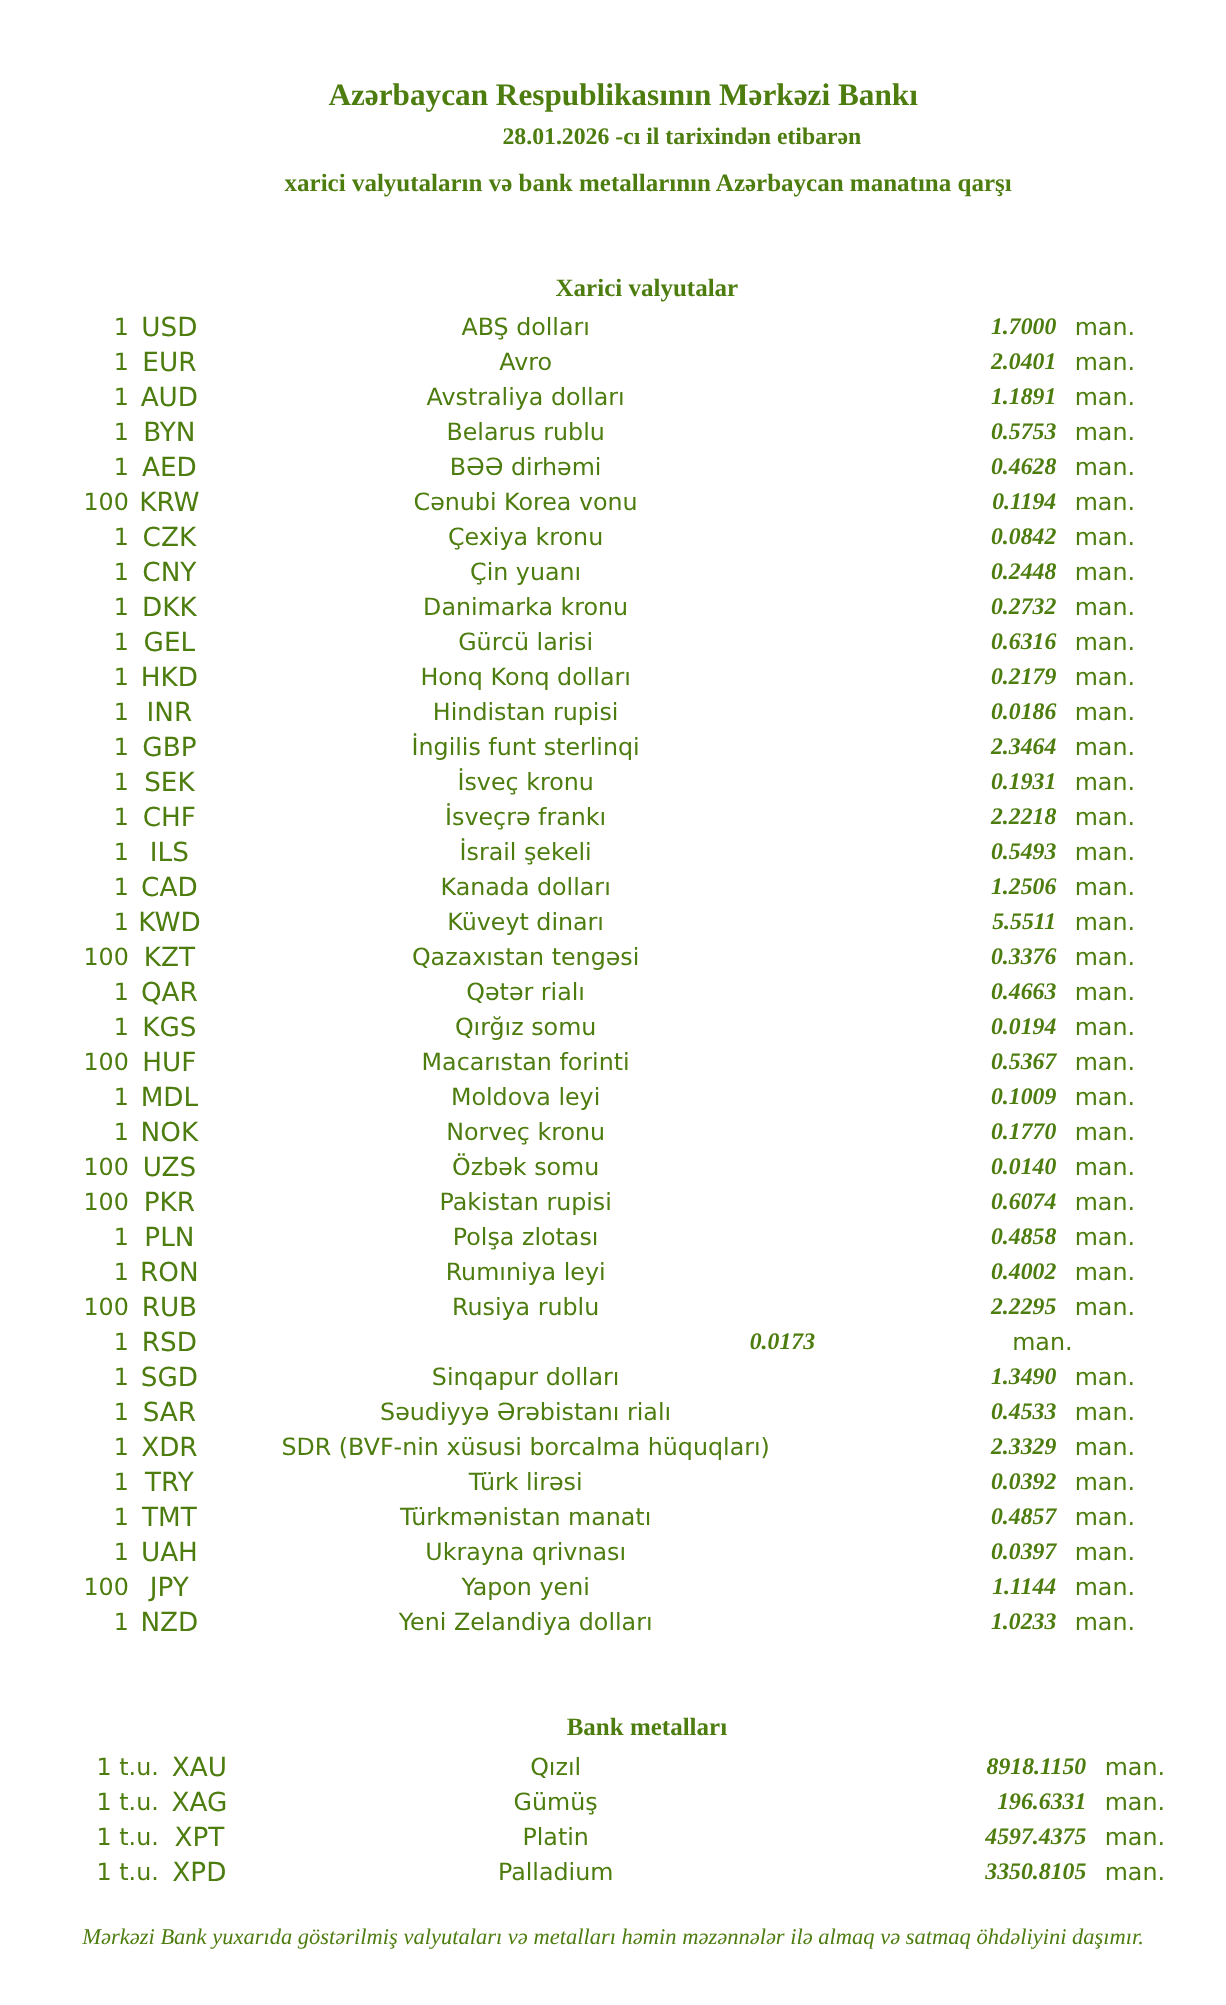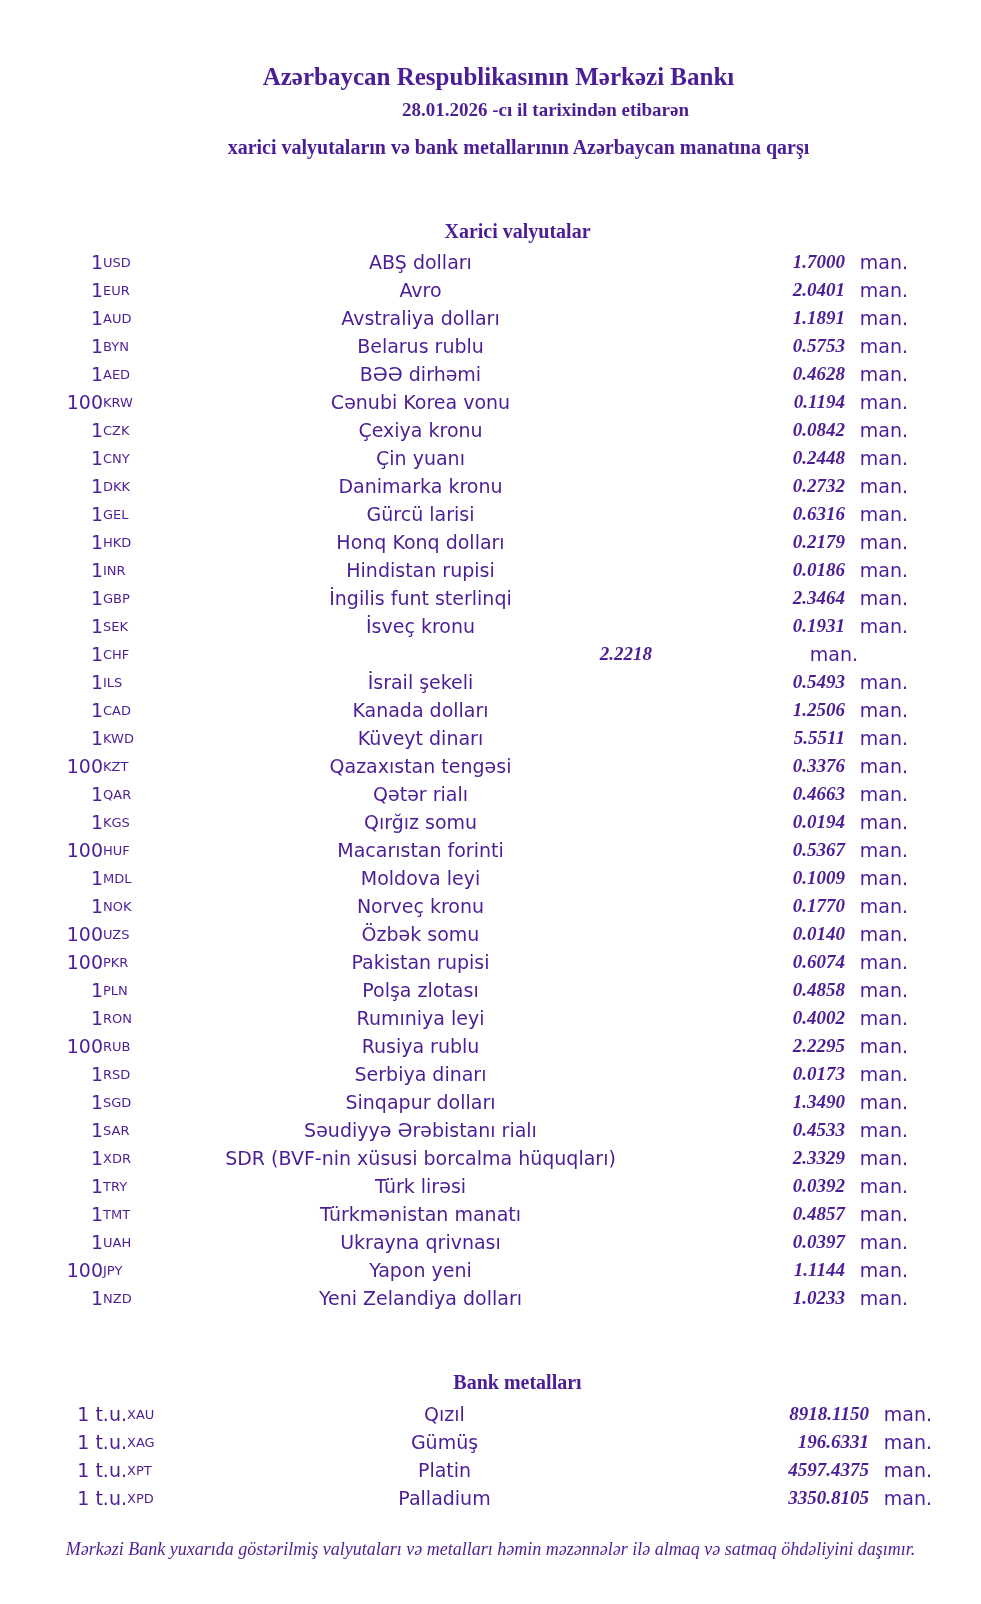--- a/index.html
+++ b/index.html
@@ -3,21 +3,21 @@
 <meta charset="utf-8">
 <style>
   * { margin: 0; padding: 0; box-sizing: border-box; }
   html, body { background: #ffffff; }
   .page {
     position: relative;
     width: 981px;
     height: 1604px;
     margin: 0 auto;
     background: #ffffff;
-    color: #4c1d95;
+    color: #4d7c0f;
     overflow: hidden;
     font-family: "DejaVu Sans", sans-serif;
   }
   .doc-title {
     margin-top: 62px;
     text-align: center;
     position: relative; left: 8px;
     font-family: "Liberation Serif", serif;
     font-weight: bold;
     font-size: 25px;
@@ -59,22 +59,22 @@
     width: 908px;
     height: 28px;
     align-items: center;
   }
   .cell-amount {
     text-align: right;
     font-size: 19px;
     white-space: nowrap;
   }
   .cell-code {
-    text-align: left;
-    font-size: 13px;
+    text-align: center;
+    font-size: 21px;
     white-space: nowrap;
   }
   .cell-name {
     text-align: center;
     padding-left: 8px;
     font-size: 19px;
     white-space: nowrap;
   }
   .cell-rate {
     text-align: right;
@@ -218,20 +218,21 @@
     <span class="cell-amount">1</span>
     <span class="cell-code">SEK</span>
     <span class="cell-name">İsveç kronu</span>
     <span class="cell-rate">0.1931</span>
     <span class="cell-unit">man.</span>
   </div>
 
   <div class="rate-row">
     <span class="cell-amount">1</span>
     <span class="cell-code">CHF</span>
+    <span class="cell-name">İsveçrə frankı</span>
     <span class="cell-rate">2.2218</span>
     <span class="cell-unit">man.</span>
   </div>
 
   <div class="rate-row">
     <span class="cell-amount">1</span>
     <span class="cell-code">ILS</span>
     <span class="cell-name">İsrail şekeli</span>
     <span class="cell-rate">0.5493</span>
     <span class="cell-unit">man.</span>
@@ -337,21 +338,20 @@
     <span class="cell-amount">100</span>
     <span class="cell-code">RUB</span>
     <span class="cell-name">Rusiya rublu</span>
     <span class="cell-rate">2.2295</span>
     <span class="cell-unit">man.</span>
   </div>
 
   <div class="rate-row">
     <span class="cell-amount">1</span>
     <span class="cell-code">RSD</span>
-    <span class="cell-name">Serbiya dinarı</span>
     <span class="cell-rate">0.0173</span>
     <span class="cell-unit">man.</span>
   </div>
 
   <div class="rate-row">
     <span class="cell-amount">1</span>
     <span class="cell-code">SGD</span>
     <span class="cell-name">Sinqapur dolları</span>
     <span class="cell-rate">1.3490</span>
     <span class="cell-unit">man.</span>

